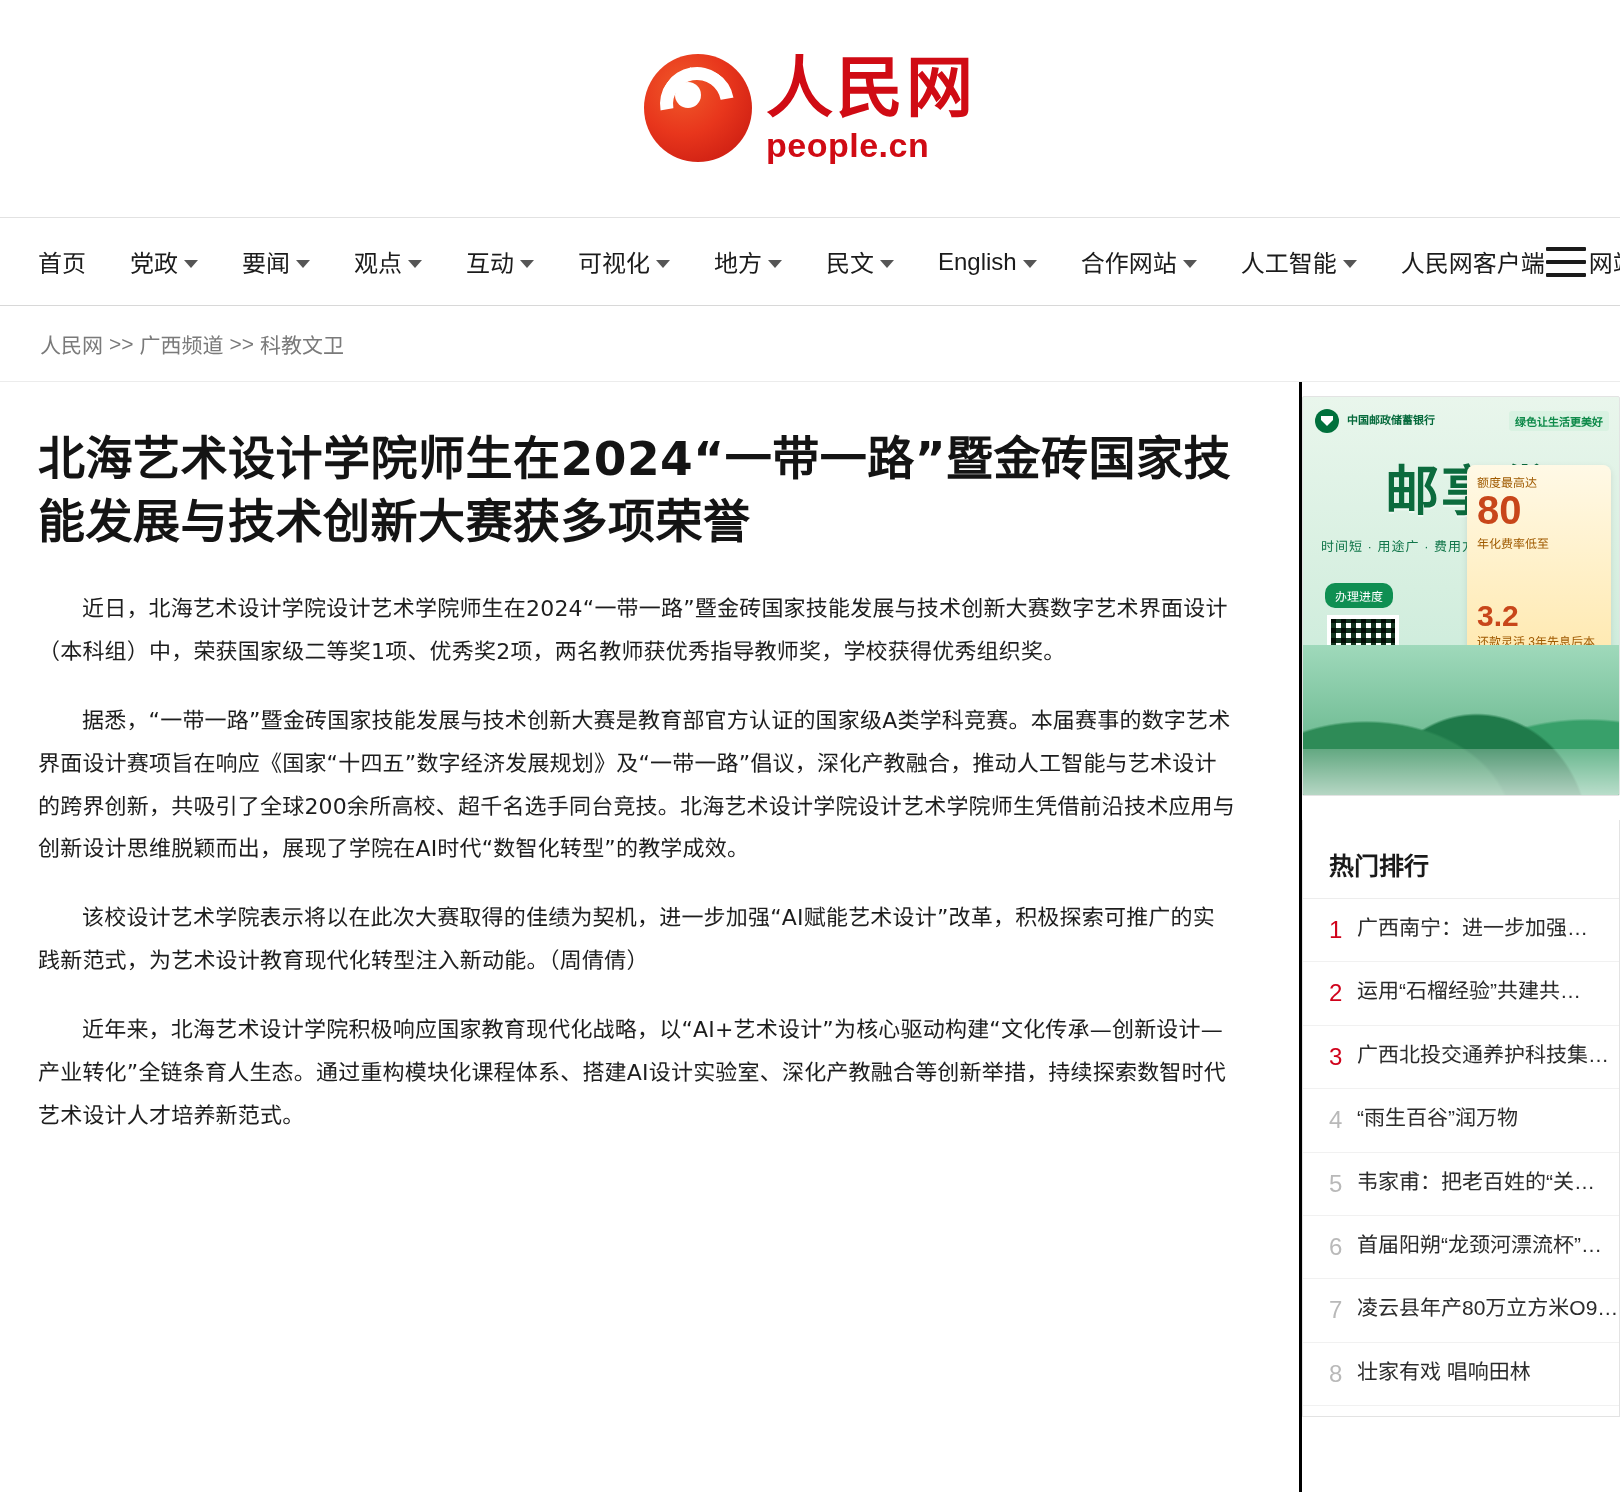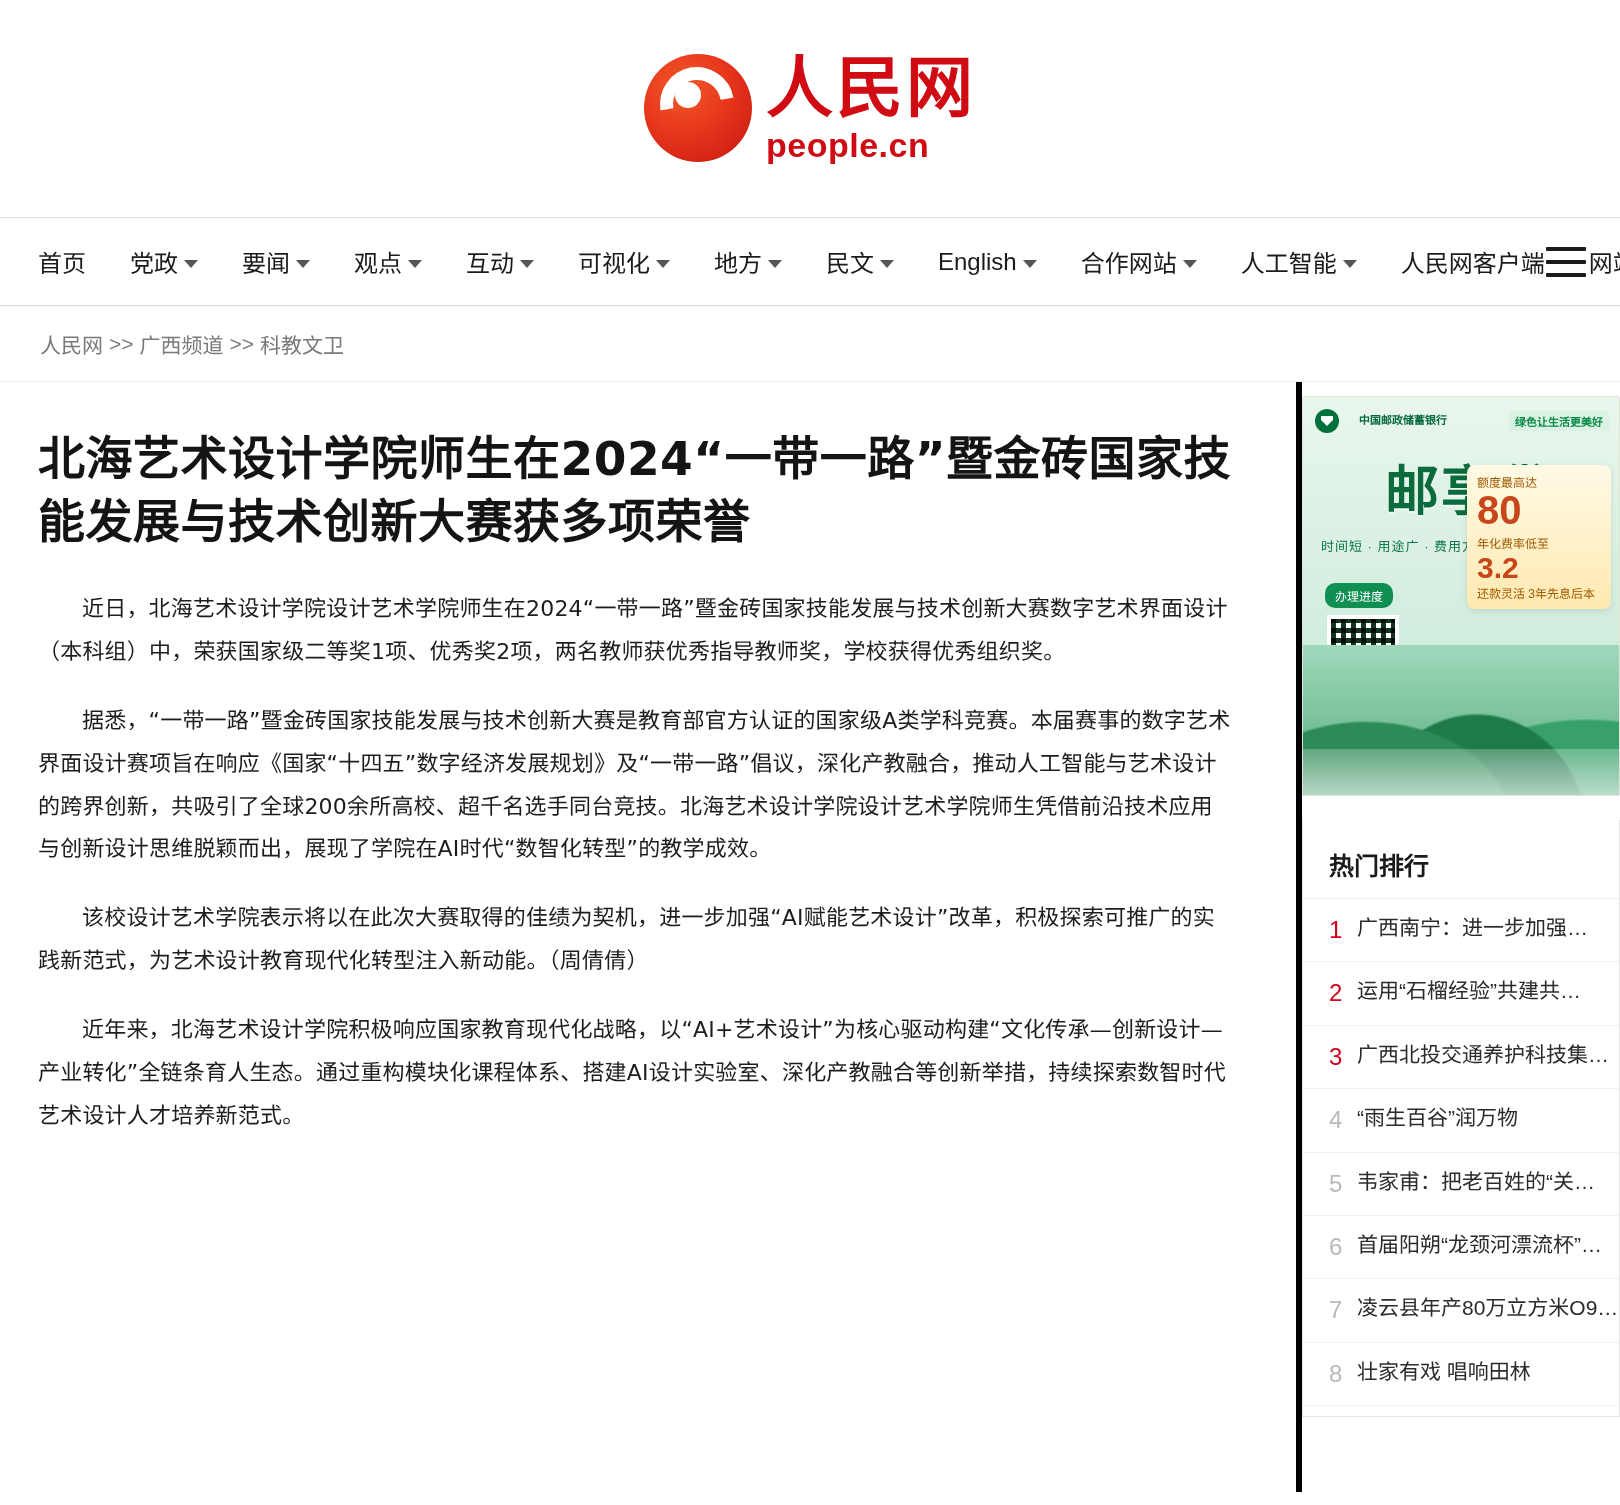--- a/index.html
+++ b/index.html
@@ -149,21 +149,21 @@
   .breadcrumb .sep { margin: 0 6px; }
 
   
   .layout {
     display: flex;
     align-items: flex-start;
   }
   .article-col {
     width: 1480px;
     padding: 46px 62px 0 38px;
-    border-right: 6px solid #000000;
+    border-right: 3px solid #000000;
     min-height: 1110px;
   }
   .side-col {
     width: 320px;
     padding-top: 14px;
   }
 
   h1.article-title {
     font-size: 47px;
     line-height: 1.34;
@@ -241,21 +241,20 @@
     left: 6px; top: 7px;
     width: 12px; height: 10px;
     background: #fff;
     clip-path: polygon(0 0, 100% 0, 100% 40%, 50% 100%, 0 40%);
   }
   .ad-bank-name {
     font-size: 11px;
     color: #066a3c;
     font-weight: 700;
     line-height: 1.2;
-    margin-left: 12px;
   }
   .ad-slogan {
     margin-left: auto;
     font-size: 11px;
     color: #0e8a4a;
     font-weight: 700;
     background: #d9f2e2;
     padding: 2px 6px;
     border-radius: 3px;
   }
@@ -280,21 +279,21 @@
     right: 8px; top: 68px;
     width: 144px;
     background: linear-gradient(180deg,#fff9e6,#ffe9b0);
     border-radius: 8px;
     padding: 8px 10px;
     box-shadow: 0 2px 6px rgba(0,0,0,.1);
   }
   .ad-badge .line1 { font-size: 12px; color: #a05a00; }
   .ad-badge .big { font-size: 40px; font-weight: 700; color: #c8461a; line-height: 1; }
   .ad-badge .line2 { font-size: 12px; color: #a05a00; margin-top: 4px;}
-  .ad-badge .rate { font-size: 30px; font-weight: 700; color: #c8461a; line-height: 1.1; }
+  .ad-badge .rate { font-size: 30px; font-weight: 700; color: #c8461a; line-height: 1.1; margin-top: 48px; }
   .ad-qr {
     position: absolute;
     left: 24px; top: 218px;
     width: 72px; height: 72px;
     background:
       repeating-linear-gradient(90deg,#13351f 0 5px,#ffffff 5px 10px),
       repeating-linear-gradient(0deg,#13351f 0 5px,#ffffff 5px 10px);
     background-blend-mode: multiply;
     border: 4px solid #fff;
   }

